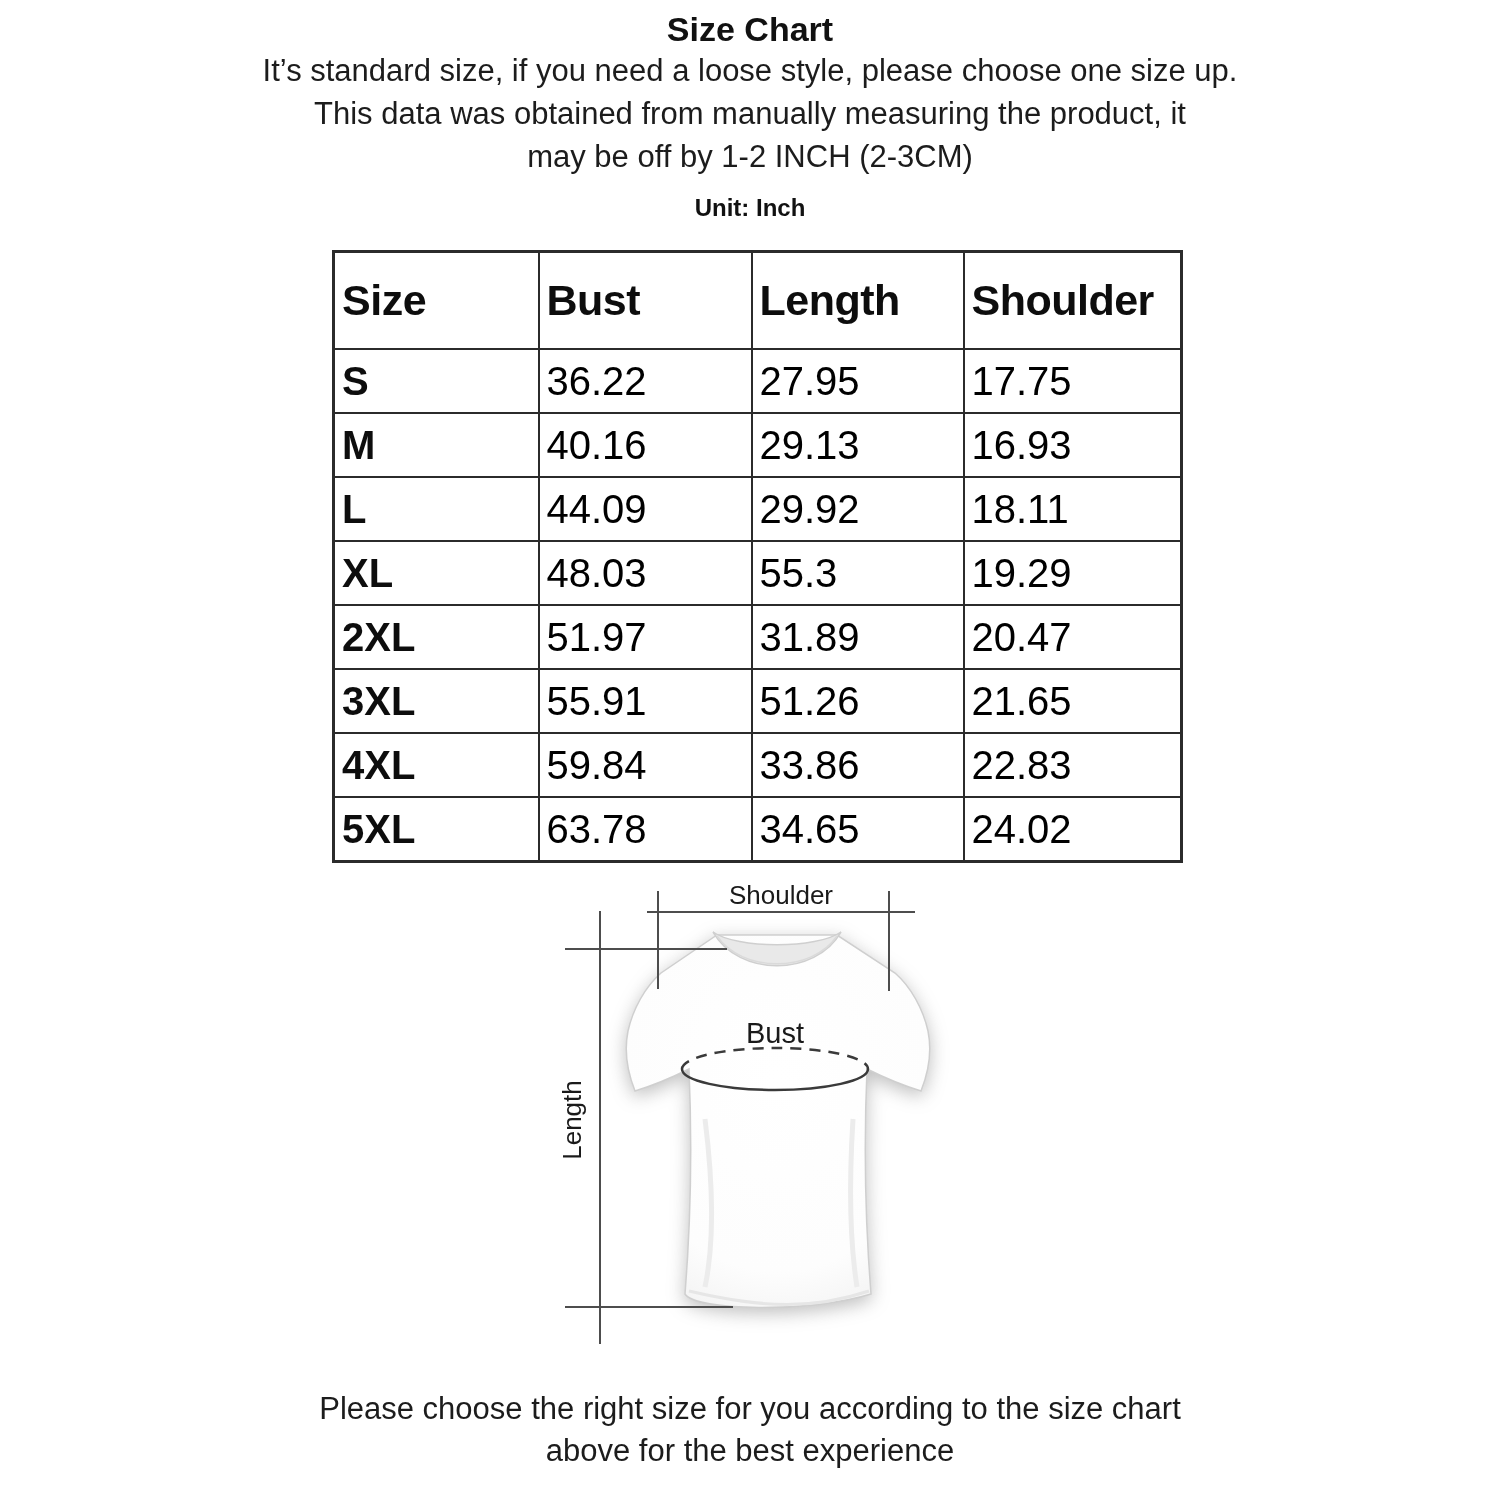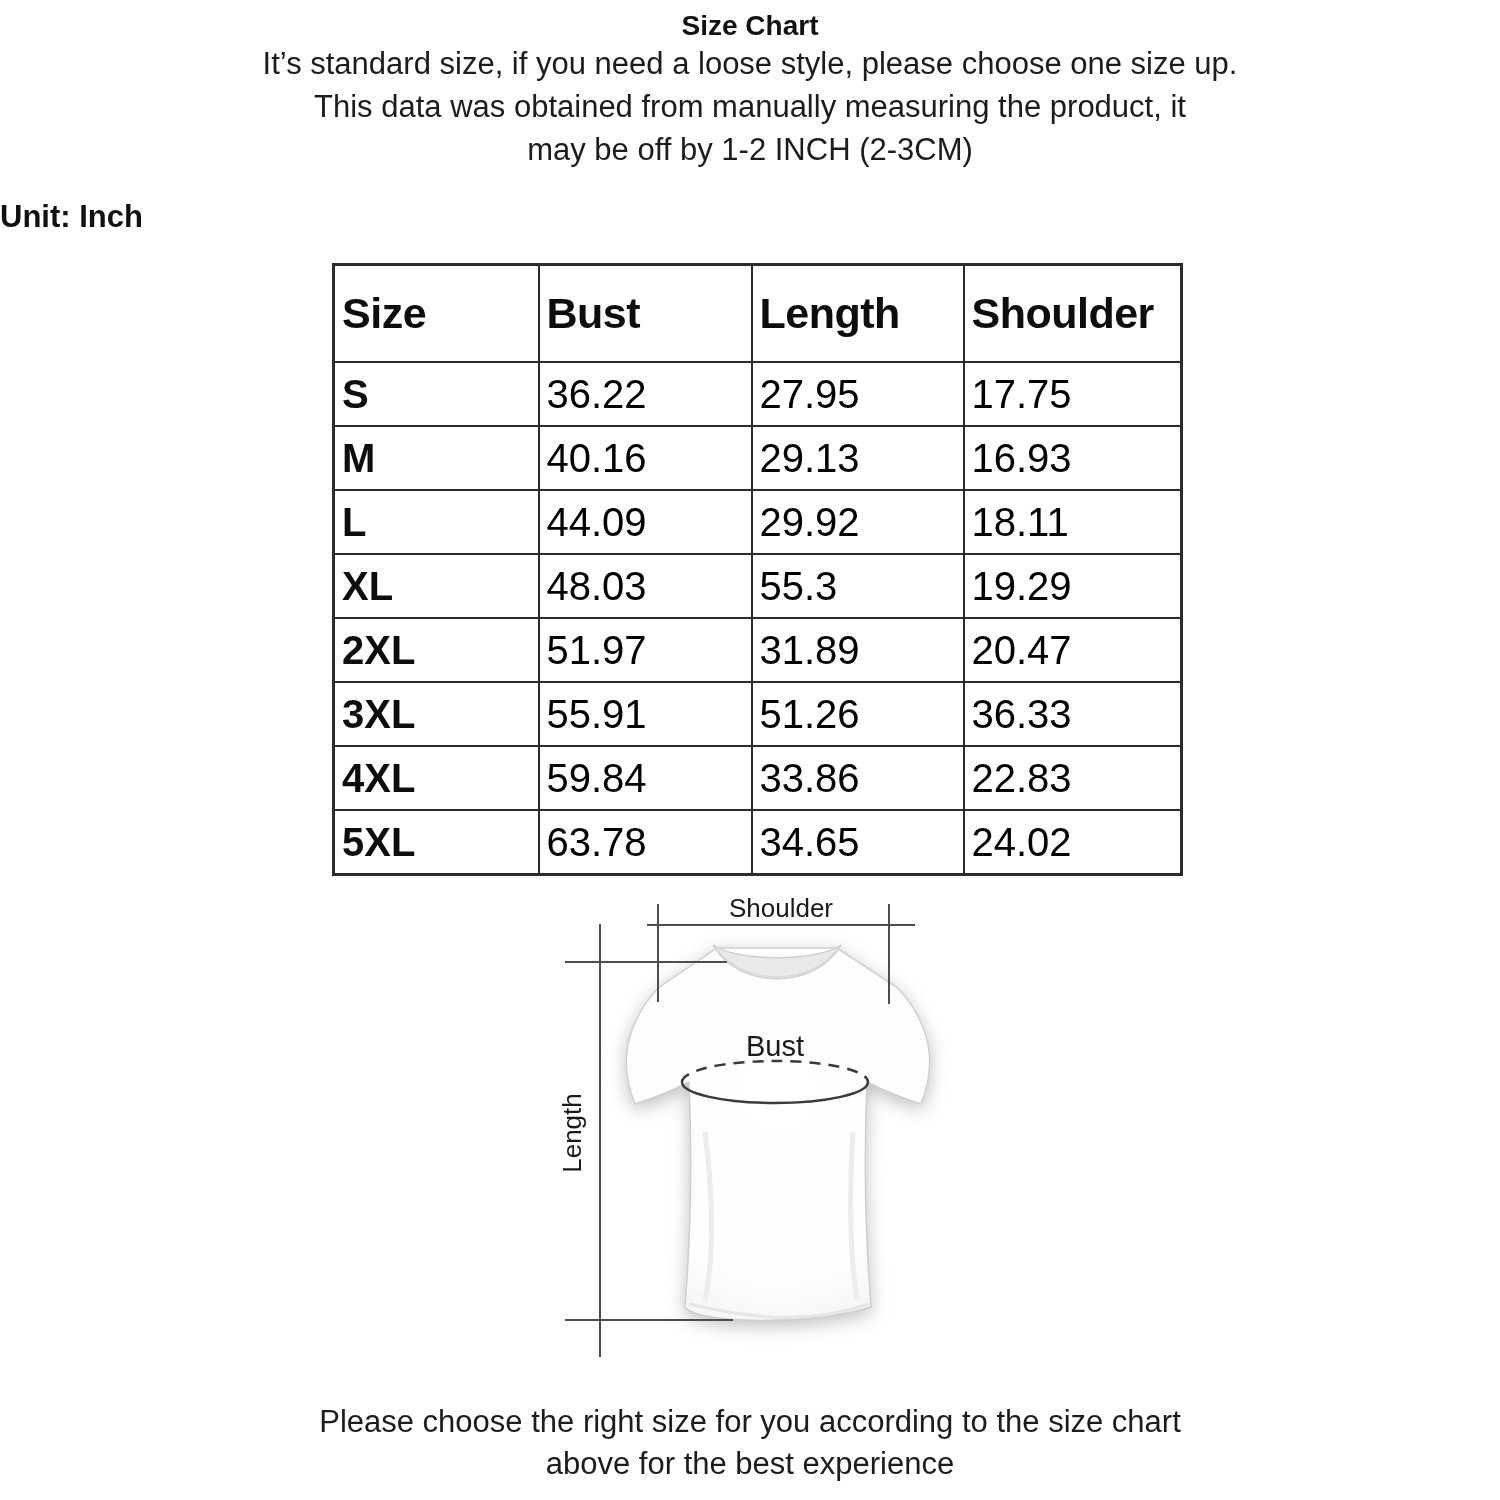--- a/index.html
+++ b/index.html
@@ -5,29 +5,29 @@
   html,body{margin:0;padding:0;}
   body{
     width:1500px;height:1500px;background:#ffffff;overflow:hidden;
     font-family:"Liberation Sans", sans-serif;color:#161616;
     -webkit-font-smoothing:antialiased;
   }
   .page{position:relative;width:1500px;height:1500px;}
 
   .title{
     padding-top:10px;text-align:center;
-    font-size:28px;font-weight:bold;letter-spacing:0px;color:#111;
+    font-size:34px;font-weight:bold;letter-spacing:0px;color:#111;
   }
   .description{
     text-align:center;
     font-size:31px;line-height:43px;color:#1c1c1c;
   }
   .unit-label{
-    margin-top:28px;
-    font-size:31px;font-weight:bold;color:#111;
+    margin-top:16px;text-align:center;
+    font-size:24px;font-weight:bold;color:#111;
   }
 
   table.size-table{
     margin:28px 0 0 332px;
     width:848px;border-collapse:collapse;table-layout:fixed;
     border:3px solid #2b2b2b;
   }
   table.size-table td{
     border:2px solid #2b2b2b;
     padding:0 0 0 7px;vertical-align:middle;overflow:hidden;
@@ -106,21 +106,21 @@
       <tr class="data-row">
         <td class="size-cell">2XL</td>
         <td>51.97</td>
         <td>31.89</td>
         <td>20.47</td>
       </tr>
       <tr class="data-row">
         <td class="size-cell">3XL</td>
         <td>55.91</td>
         <td>51.26</td>
-        <td>36.33</td>
+        <td>21.65</td>
       </tr>
       <tr class="data-row">
         <td class="size-cell">4XL</td>
         <td>59.84</td>
         <td>33.86</td>
         <td>22.83</td>
       </tr>
       <tr class="data-row">
         <td class="size-cell">5XL</td>
         <td>63.78</td>

